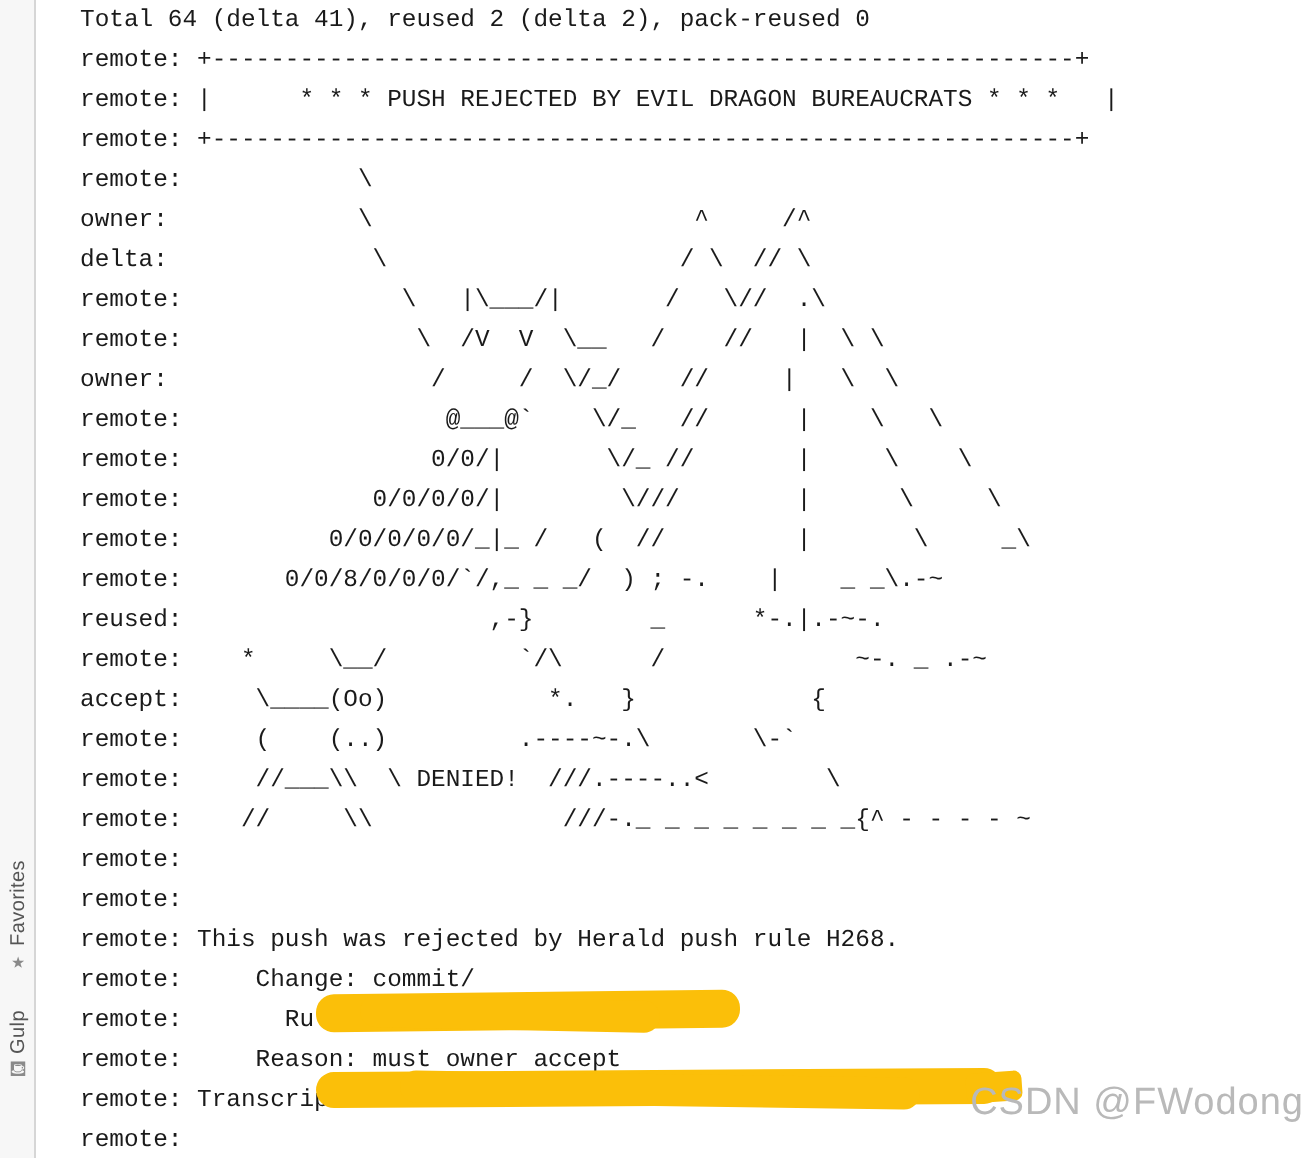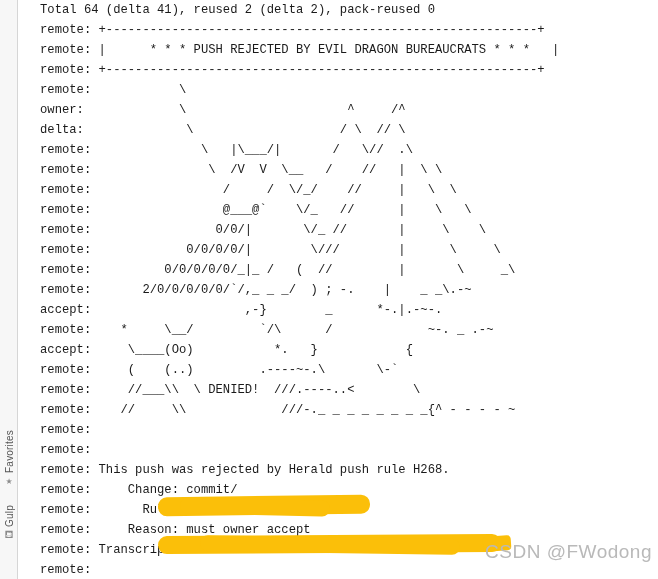--- a/index.html
+++ b/index.html
@@ -160,27 +160,27 @@
   <div id="console">
     <div class="line" style="top:0px">Total 64 (delta 41), reused 2 (delta 2), pack-reused 0</div>
     <div class="line" style="top:20px">remote: +-----------------------------------------------------------+</div>
     <div class="line" style="top:40px">remote: |      * * * PUSH REJECTED BY EVIL DRAGON BUREAUCRATS * * *   |</div>
     <div class="line" style="top:60px">remote: +-----------------------------------------------------------+</div>
     <div class="line" style="top:80px">remote:            \</div>
     <div class="line" style="top:100px">owner:             \                      ^     /^</div>
     <div class="line" style="top:120px">delta:              \                    / \  // \</div>
     <div class="line" style="top:140px">remote:               \   |\___/|       /   \//  .\</div>
     <div class="line" style="top:160px">remote:                \  /V  V  \__   /    //   |  \ \</div>
-    <div class="line" style="top:180px">remote:                  /     /  \/_/    //     |   \  \</div>
+    <div class="line" style="top:180px">owner:                  /     /  \/_/    //     |   \  \</div>
     <div class="line" style="top:200px">remote:                  @___@`    \/_   //      |    \   \</div>
     <div class="line" style="top:220px">remote:                 0/0/|       \/_ //       |     \    \</div>
     <div class="line" style="top:240px">remote:             0/0/0/0/|        \///        |      \     \</div>
     <div class="line" style="top:260px">remote:          0/0/0/0/0/_|_ /   (  //         |       \     _\</div>
-    <div class="line" style="top:280px">remote:       2/0/0/0/0/0/`/,_ _ _/  ) ; -.    |    _ _\.-~</div>
-    <div class="line" style="top:300px">accept:                     ,-}        _      *-.|.-~-.</div>
+    <div class="line" style="top:280px">remote:       0/0/8/0/0/0/`/,_ _ _/  ) ; -.    |    _ _\.-~</div>
+    <div class="line" style="top:300px">reused:                     ,-}        _      *-.|.-~-.</div>
     <div class="line" style="top:320px">remote:    *     \__/         `/\      /             ~-. _ .-~</div>
     <div class="line" style="top:340px">accept:     \____(Oo)           *.   }            {</div>
     <div class="line" style="top:360px">remote:     (    (..)         .----~-.\       \-`</div>
     <div class="line" style="top:380px">remote:     //___\\  \ DENIED!  ///.----..&lt;        \</div>
     <div class="line" style="top:400px">remote:    //     \\             ///-._ _ _ _ _ _ _ _{^ - - - - ~</div>
     <div class="line" style="top:420px">remote:</div>
     <div class="line" style="top:440px">remote:</div>
     <div class="line" style="top:460px">remote: This push was rejected by Herald push rule H268.</div>
     <div class="line" style="top:480px">remote:     Change: commit/</div>
     <div class="line" style="top:500px">remote:       Rule:</div>

